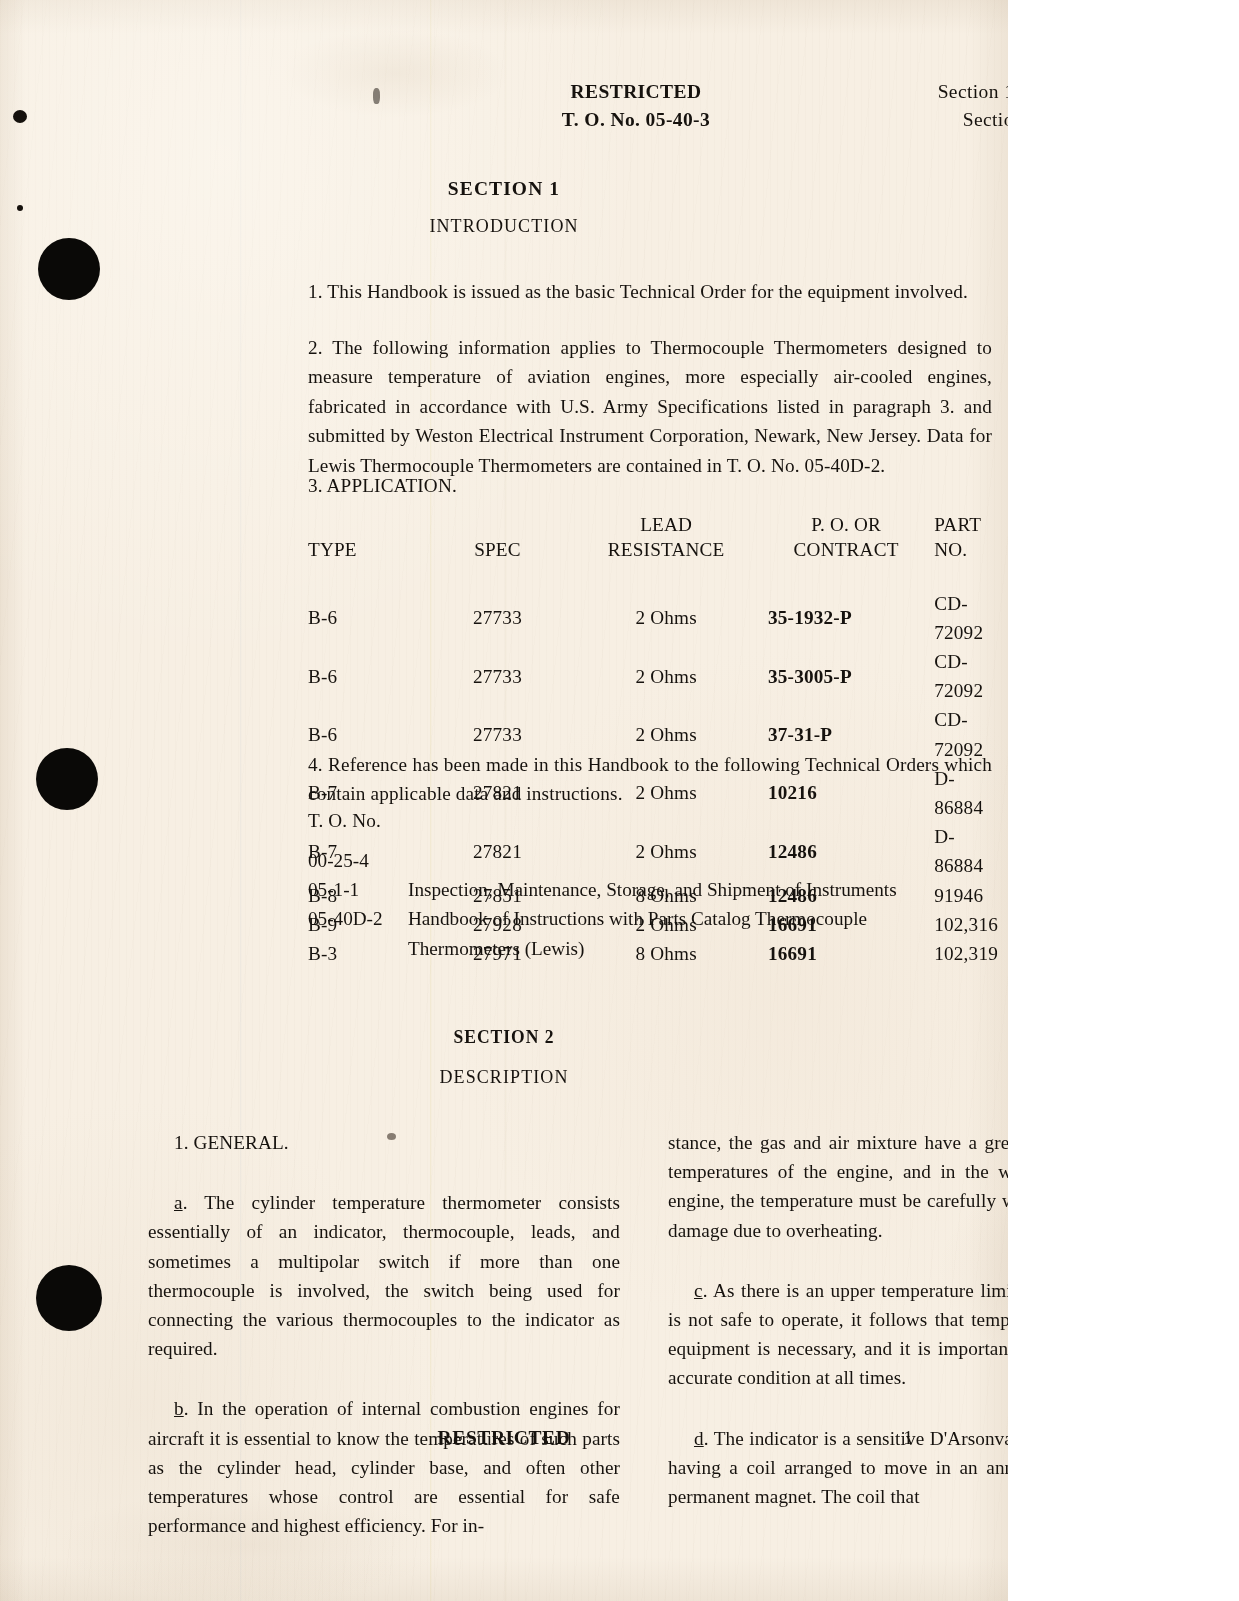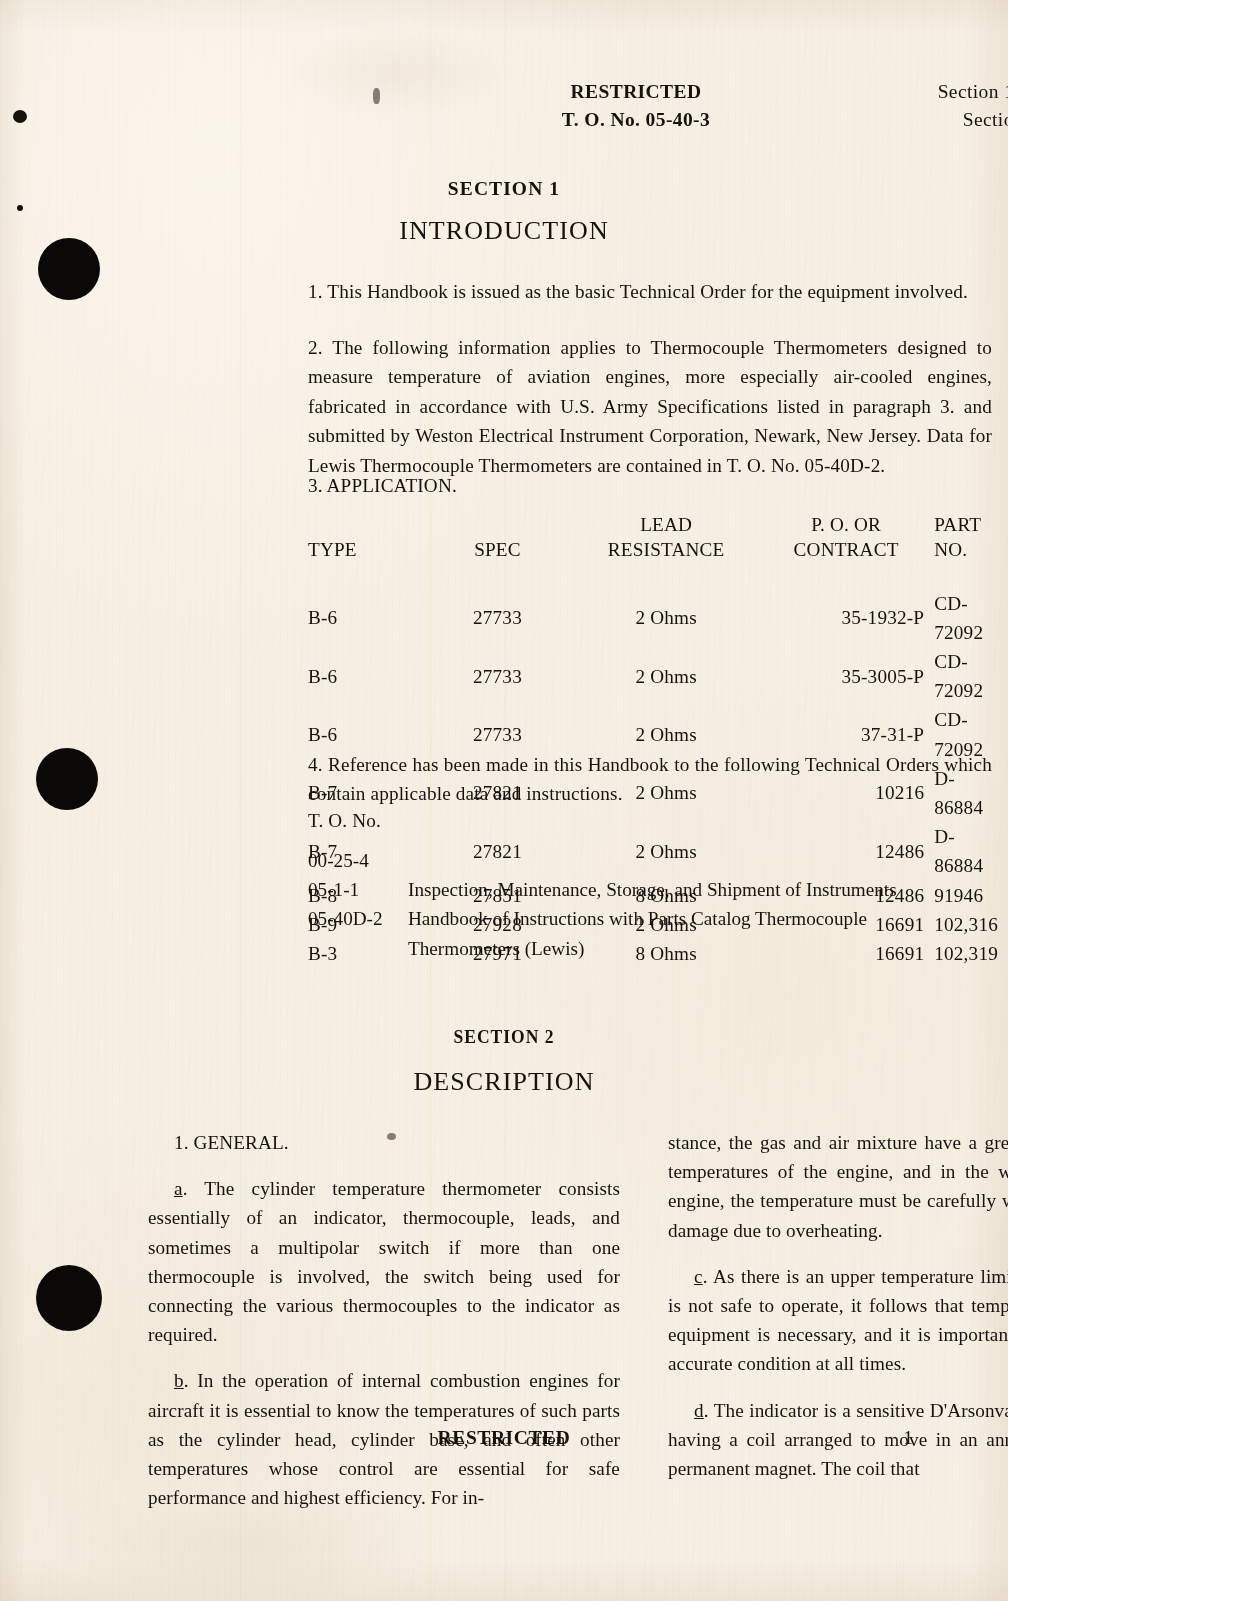--- a/index.html
+++ b/index.html
@@ -125,21 +125,21 @@
   }
   .sec-title.narrow {
     font-family: "Liberation Serif", "DejaVu Serif", serif;
     transform: scaleX(0.9);
   }
   .sec-sub {
     position: absolute;
     left: 0;
     right: 0;
     text-align: center;
-    font-size: 26px;
+    font-size: 18px;
     letter-spacing: 1.1px;
   }
 
   
   .para {
     position: absolute;
     left: 308px;
     width: 684px;
     font-size: 19.2px;
     line-height: 1.535;
@@ -170,21 +170,21 @@
     padding: 0;
     line-height: 1.52;
   }
   .c-type   { width: 128px; text-align: left; }
   .c-spec   { width: 140px; text-align: center; }
   .c-lead   { width: 210px; text-align: center; }
   .c-po     { width: 160px; text-align: center; }
   .c-part   { width: auto;  text-align: left; padding-left: 10px !important; }
   .hdrow th { padding-bottom: 26px !important; }
   .c-lead-b { text-align: center; }
-  .c-po-b   { text-align: right; }
+  .c-po-b   { text-align: left; font-weight: bold; }
 
   
   .tolist {
     position: absolute;
     left: 308px;
     top: 846px;
     font-size: 19.2px;
     line-height: 1.52;
   }
   .tolist .row { display: flex; }
@@ -196,21 +196,21 @@
   .colL, .colR {
     position: absolute;
     font-size: 19.2px;
     line-height: 1.52;
     text-align: justify;
     text-justify: inter-word;
     letter-spacing: 0.1px;
   }
   .colL { left: 148px; width: 472px; }
   .colR { left: 668px; width: 484px; }
-  .p-ind { text-indent: 26px; margin-top: 17px; }
+  .p-ind { text-indent: 26px; margin-top: 31px; }
   .p-first { margin: 0; }
   .lead-ul { text-decoration: underline; }
 
   
   .foot-restricted {
     position: absolute;
     left: 0; right: 0;
     top: 1427px;
     text-align: center;
     font-weight: 700;

